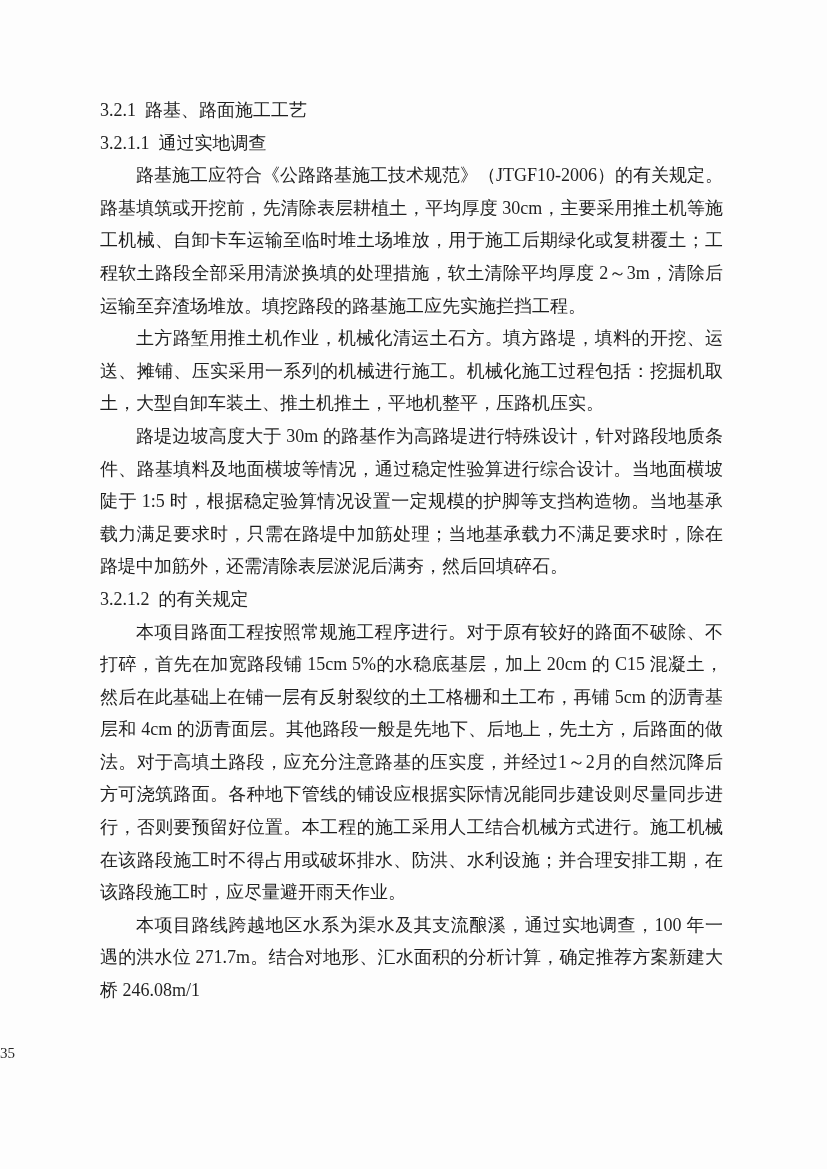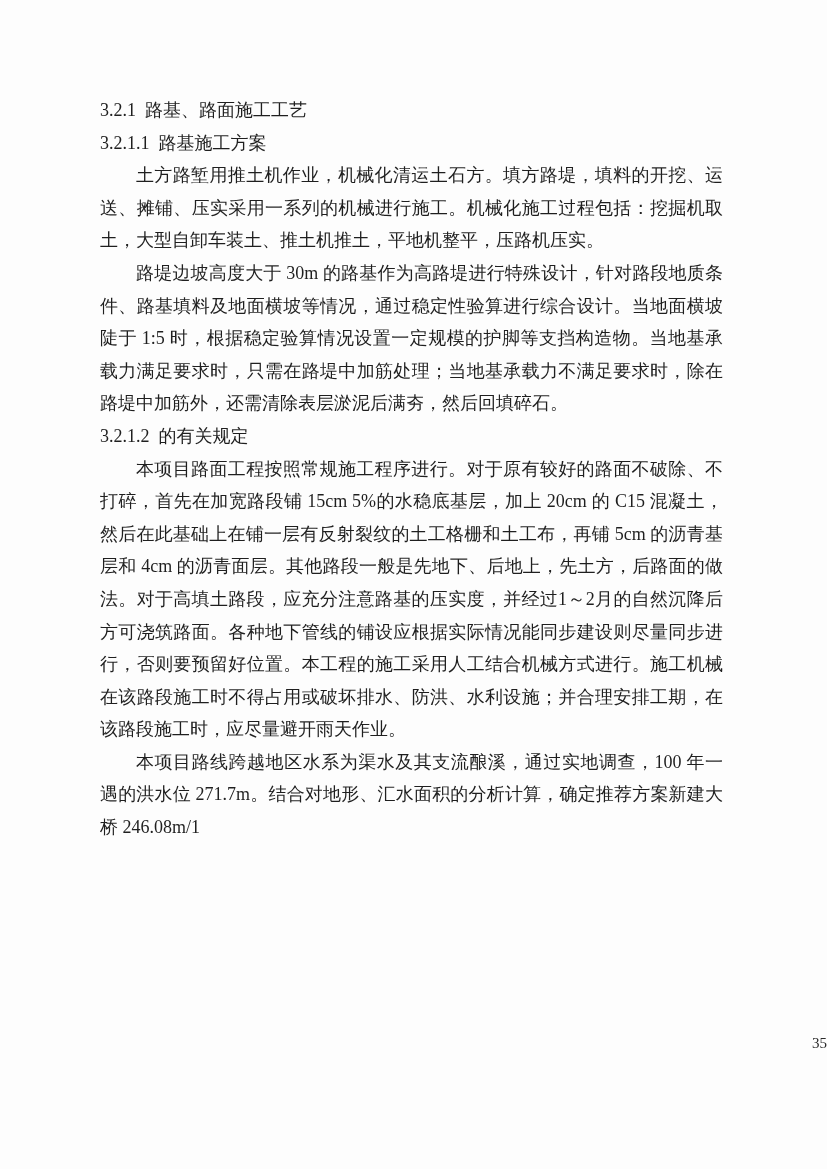--- a/index.html
+++ b/index.html
@@ -36,34 +36,35 @@
   .heading {
     text-align: left;
   }
   .paragraph {
     text-indent: 2em;
   }
   .footer {
     position: absolute;
     left: 0;
     right: 0;
-    bottom: 60px;
-    text-align: right;
+    bottom: 50px;
+    text-align: left;
     font-size: 15px;
     line-height: 18px;
     color: #2a2a2a;
   }
 </style>
 </head>
 <body>
 
 <div class="page">
   <div class="content">
     <h3 class="blk heading">3.2.1  路基、路面施工工艺</h3>
-    <h4 class="blk heading">3.2.1.1  路基施工方案</h4>
+    <h4 class="blk heading">3.2.1.1  通过实地调查</h4>
+    <p class="blk paragraph">路基施工应符合《公路路基施工技术规范》（JTGF10-2006）的有关规定。路基填筑或开挖前，先清除表层耕植土，平均厚度 30cm，主要采用推土机等施工机械、自卸卡车运输至临时堆土场堆放，用于施工后期绿化或复耕覆土；工程软土路段全部采用清淤换填的处理措施，软土清除平均厚度 2～3m，清除后运输至弃渣场堆放。填挖路段的路基施工应先实施拦挡工程。</p>
     <p class="blk paragraph">土方路堑用推土机作业，机械化清运土石方。填方路堤，填料的开挖、运送、摊铺、压实采用一系列的机械进行施工。机械化施工过程包括：挖掘机取土，大型自卸车装土、推土机推土，平地机整平，压路机压实。</p>
     <p class="blk paragraph">路堤边坡高度大于 30m 的路基作为高路堤进行特殊设计，针对路段地质条件、路基填料及地面横坡等情况，通过稳定性验算进行综合设计。当地面横坡陡于 1:5 时，根据稳定验算情况设置一定规模的护脚等支挡构造物。当地基承载力满足要求时，只需在路堤中加筋处理；当地基承载力不满足要求时，除在路堤中加筋外，还需清除表层淤泥后满夯，然后回填碎石。</p>
     <h4 class="blk heading">3.2.1.2  的有关规定</h4>
     <p class="blk paragraph">本项目路面工程按照常规施工程序进行。对于原有较好的路面不破除、不打碎，首先在加宽路段铺 15cm 5%的水稳底基层，加上 20cm 的 C15 混凝土，然后在此基础上在铺一层有反射裂纹的土工格栅和土工布，再铺 5cm 的沥青基层和 4cm 的沥青面层。其他路段一般是先地下、后地上，先土方，后路面的做法。对于高填土路段，应充分注意路基的压实度，并经过1～2月的自然沉降后方可浇筑路面。各种地下管线的铺设应根据实际情况能同步建设则尽量同步进行，否则要预留好位置。本工程的施工采用人工结合机械方式进行。施工机械在该路段施工时不得占用或破坏排水、防洪、水利设施；并合理安排工期，在该路段施工时，应尽量避开雨天作业。</p>
     <p class="blk paragraph">本项目路线跨越地区水系为渠水及其支流酿溪，通过实地调查，100 年一遇的洪水位 271.7m。结合对地形、汇水面积的分析计算，确定推荐方案新建大桥 246.08m/1</p>
   </div>
 
   <div class="footer">
     <span>35</span>
   </div>

